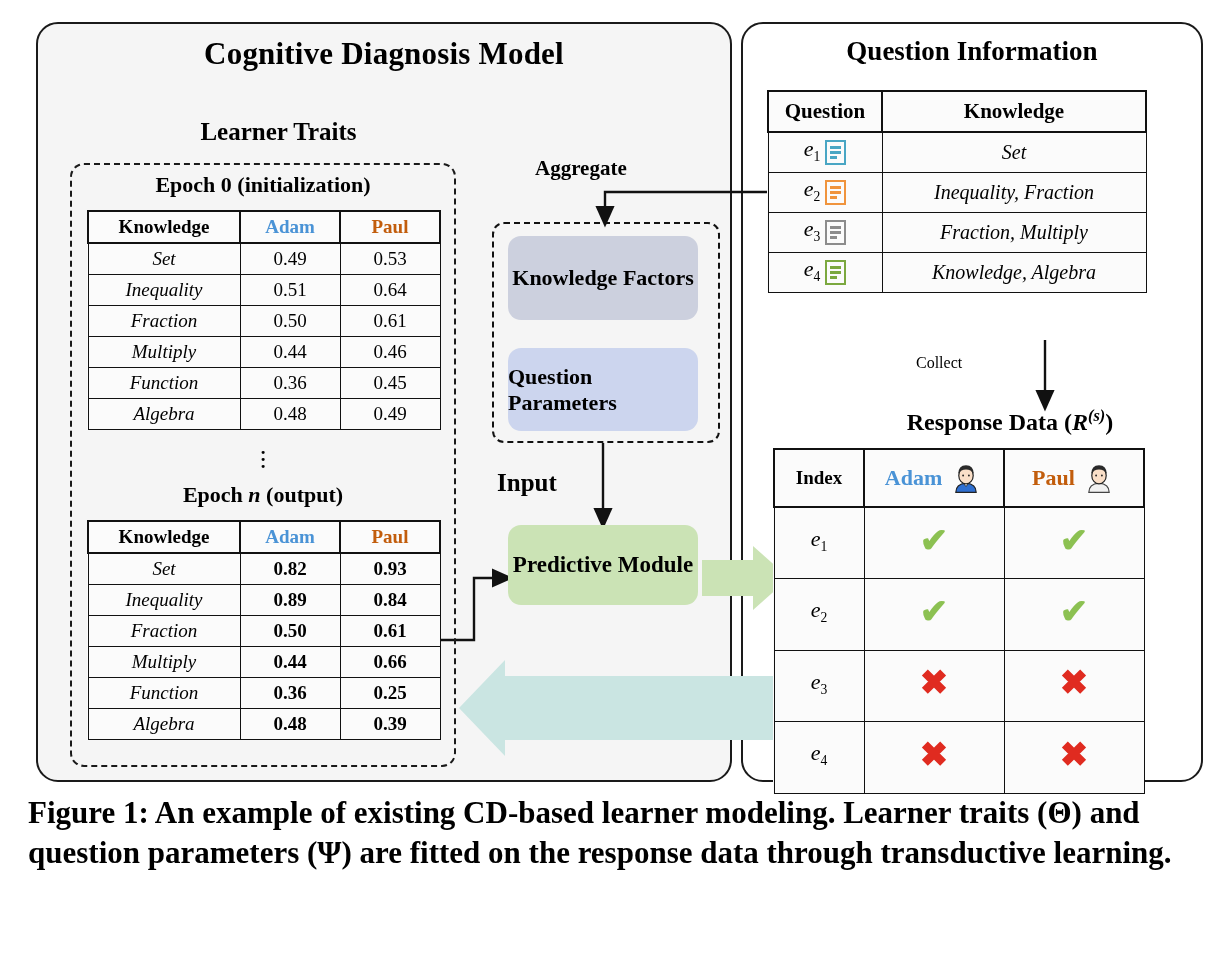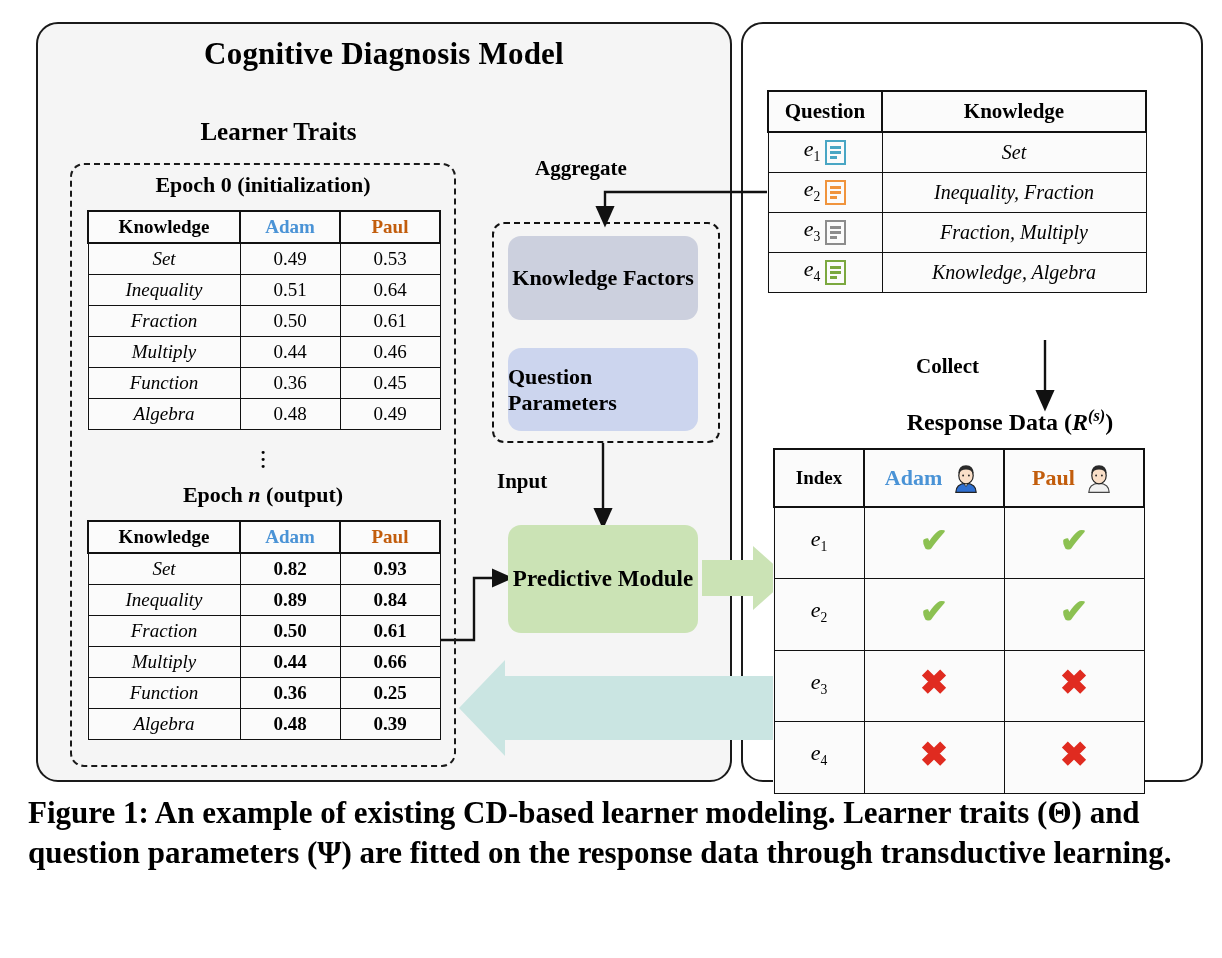--- a/index.html
+++ b/index.html
@@ -38,35 +38,35 @@
   #tbl-epochn{left:79px;top:520px;width:352px;}
   .col-k{width:152px;}
   .col-v{width:100px;}
   .kname{font-style:italic;}
   .c-adam{color:#4a93d6;}
   .c-paul{color:#c25d0c;}
   #tbl-epochn td.val{font-weight:bold;}
 
   
   #agg-label{position:absolute;left:527px;top:156px;font-size:21px;font-weight:bold;}
-  #input-label{position:absolute;left:489px;top:469px;font-size:21px;font-weight:bold;}
+  #input-label{position:absolute;left:489px;top:469px;font-size:25px;font-weight:bold;}
 
   #param-box{position:absolute;left:484px;top:222px;width:113px;height:221px;
              border:2.5px dashed #111;border-radius:12px;box-sizing:border-box;}
   #param-box{width:228px;left:484px;}
   .round-box{position:absolute;border-radius:13px;display:flex;align-items:center;
              justify-content:center;text-align:left;font-weight:bold;line-height:1.18;}
   #kf-box{left:500px;top:236px;width:190px;height:84px;background:#ccd0de;font-size:22px;}
   #qp-box{left:500px;top:348px;width:190px;height:83px;background:#ccd5ee;font-size:22px;}
-  #pm-box{left:500px;top:525px;width:190px;height:108px;background:#cbe3b5;font-size:23px;}
+  #pm-box{left:500px;top:525px;width:190px;height:80px;background:#cbe3b5;font-size:23px;}
 
   svg#wires{position:absolute;left:0;top:0;width:1222px;height:958px;pointer-events:none;}
 
   
-  #collect-label{position:absolute;left:908px;top:354px;font-size:21px;font-weight:bold;}
+  #collect-label{position:absolute;left:908px;top:354px;font-size:16px;font-weight:normal;}
   #rd-title{position:absolute;left:733px;top:406px;width:538px;text-align:center;
             font-size:24px;font-weight:bold;}
   .sup{font-size:.68em;vertical-align:super;}
   .ital{font-style:italic;}
 
   #tbl-question{left:759px;top:90px;width:380px;}
   #tbl-question td,#tbl-question th{height:39px;line-height:39px;font-size:20px;border:1.6px solid #111;}
   #tbl-question thead th{border-width:2.2px;font-size:21px;}
   #tbl-question .qc{width:114px;}
 
@@ -117,20 +117,21 @@
     <path d="M431,640 L466,640 L466,578 L494,578" stroke="#111" stroke-width="2.4" fill="none" marker-end="url(#ah)"></path>
 
     <path d="M694,560 L745,560 L745,546 L781,578 L745,610 L745,596 L694,596 z" fill="#cbe3b5"></path>
 
     <path d="M1037,340 L1037,400" stroke="#111" stroke-width="2.4" fill="none" marker-end="url(#ah)"></path>
 
     <path d="M765,676 L765,740 L497,740 L497,756 L451,708 L497,660 L497,676 z" fill="#cae5e2"></path>
   </svg>
 
   <div class="ttl" id="cdm-title">Cognitive Diagnosis Model</div>
+  <div class="ttl" id="qi-title">Question Information</div>
   <div class="ttl" id="learner-traits-title">Learner Traits</div>
 
   <div id="traits-box"></div>
 
   <div class="epoch-label" id="epoch0-label">Epoch 0 (initialization)</div>
 
   <table class="grid" id="tbl-epoch0">
     <colgroup>
         <col class="col-k">
         <col class="col-v">

